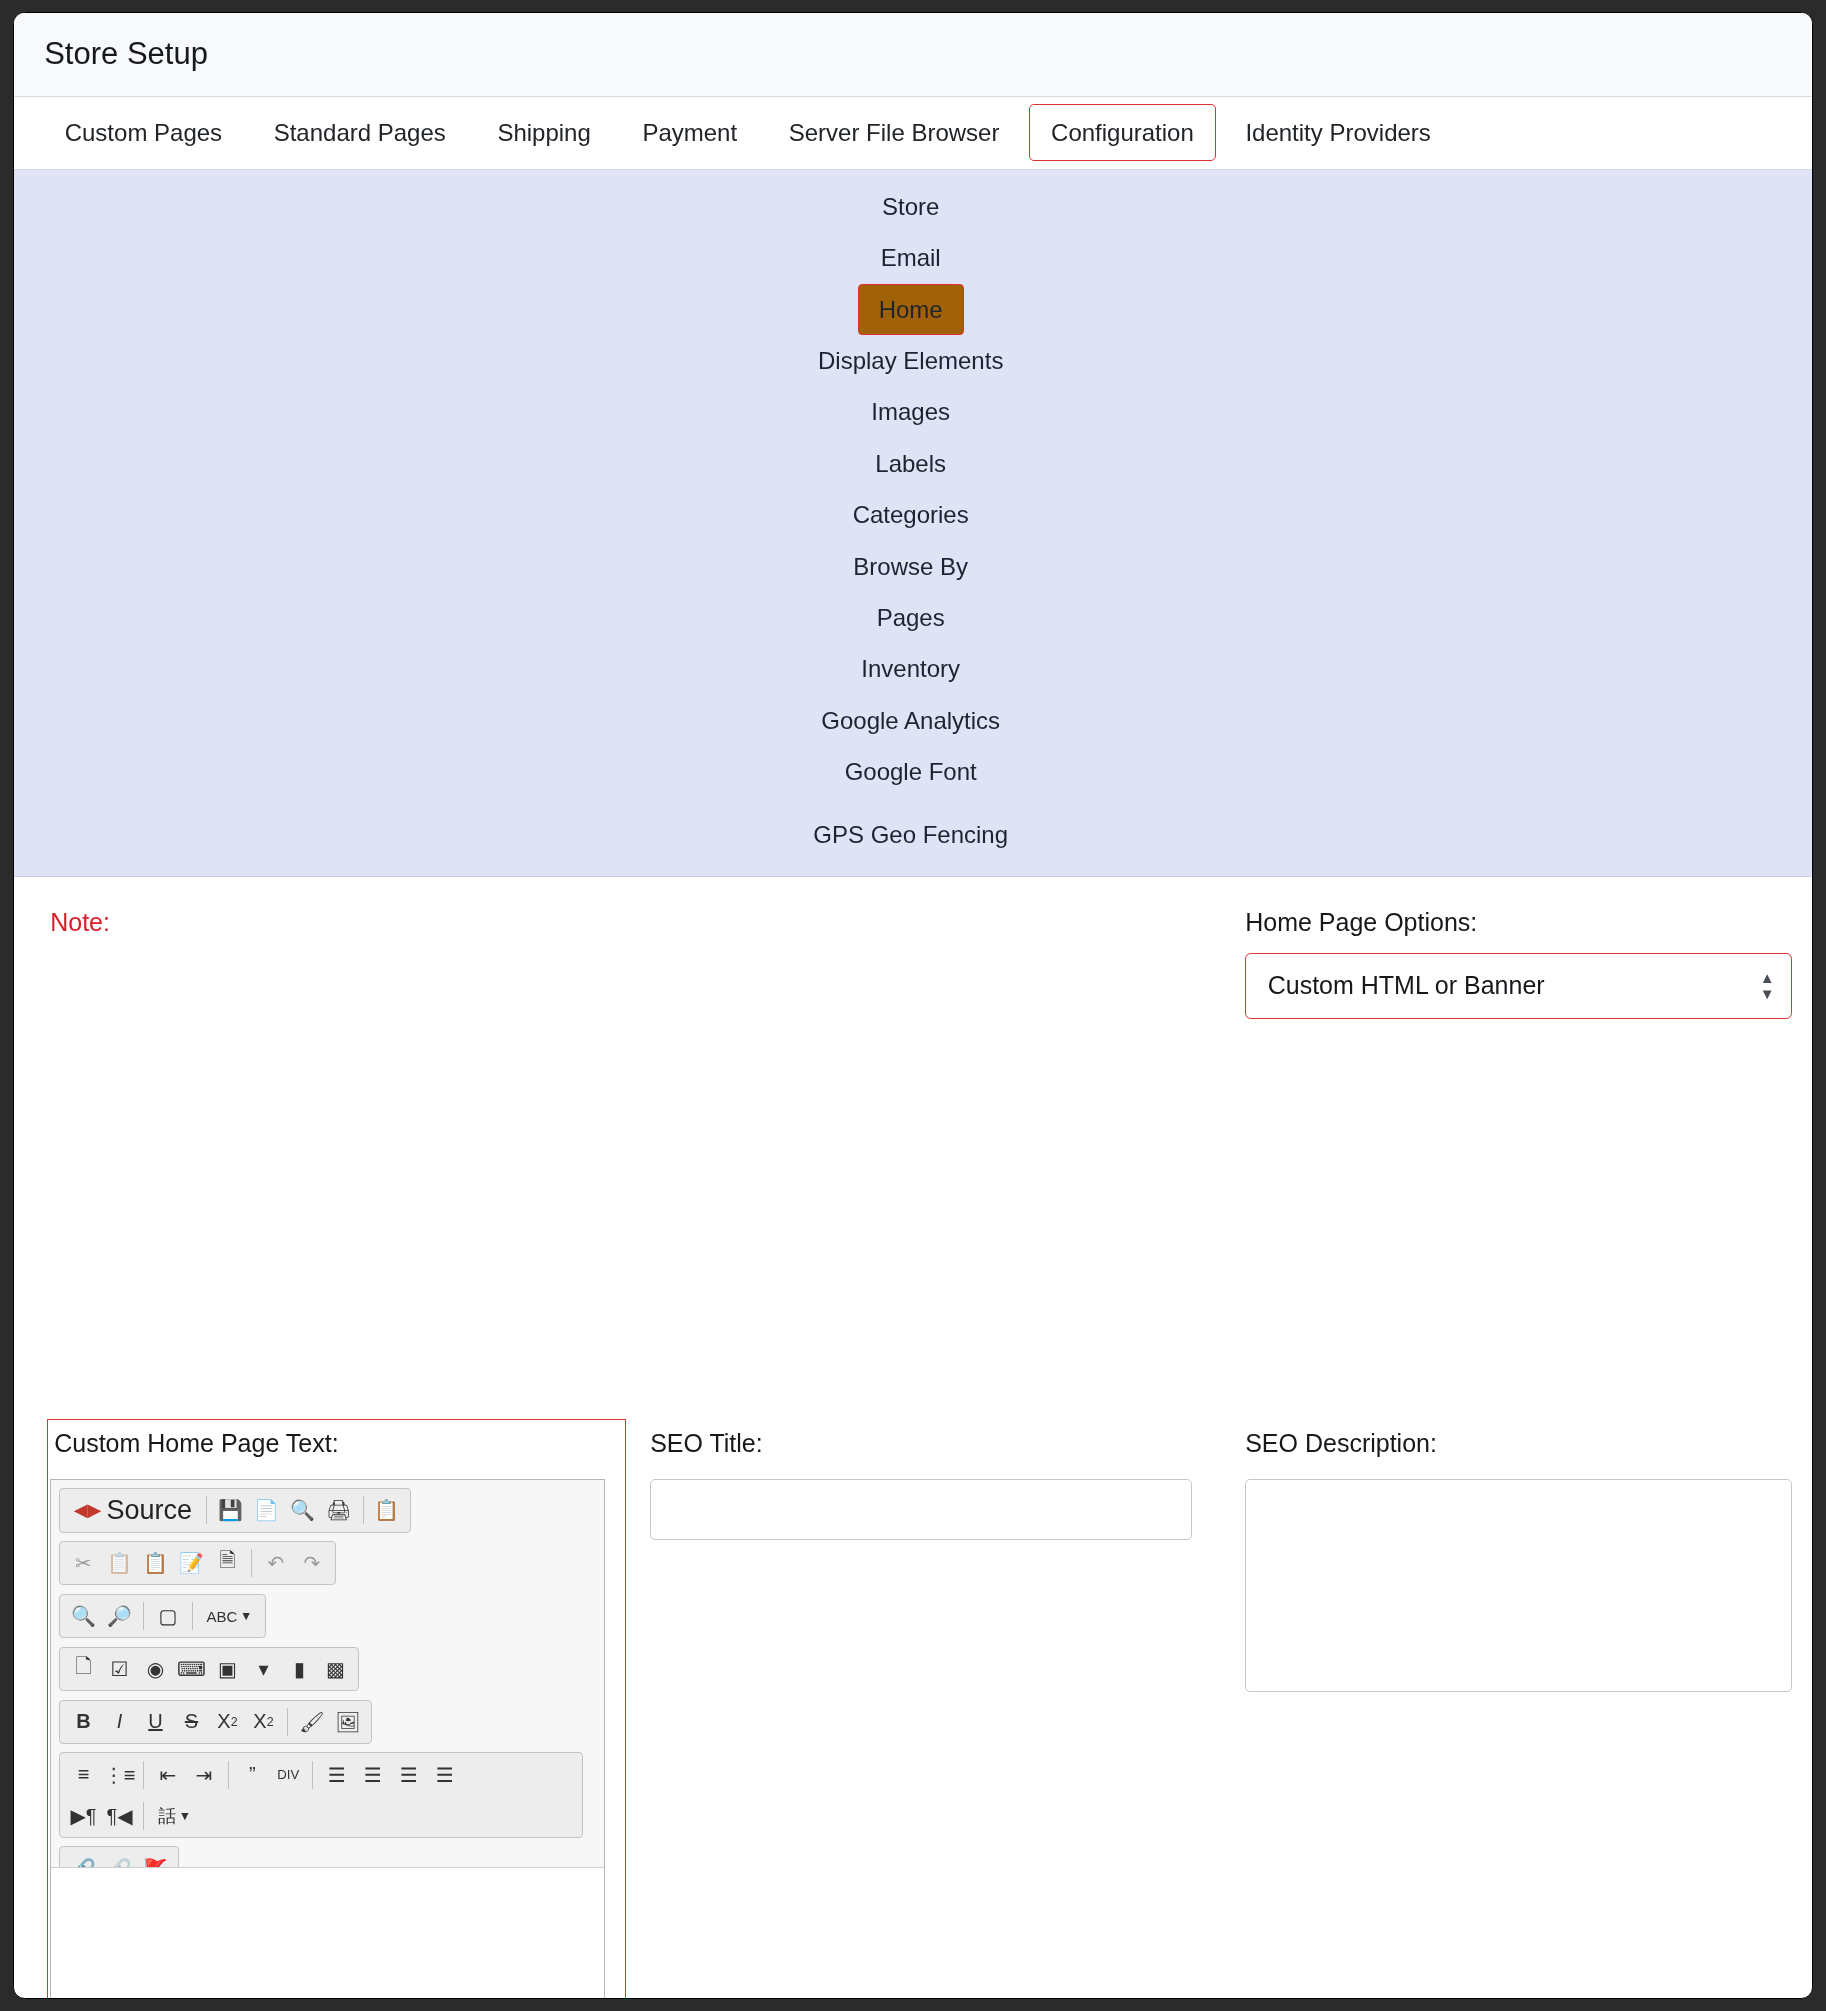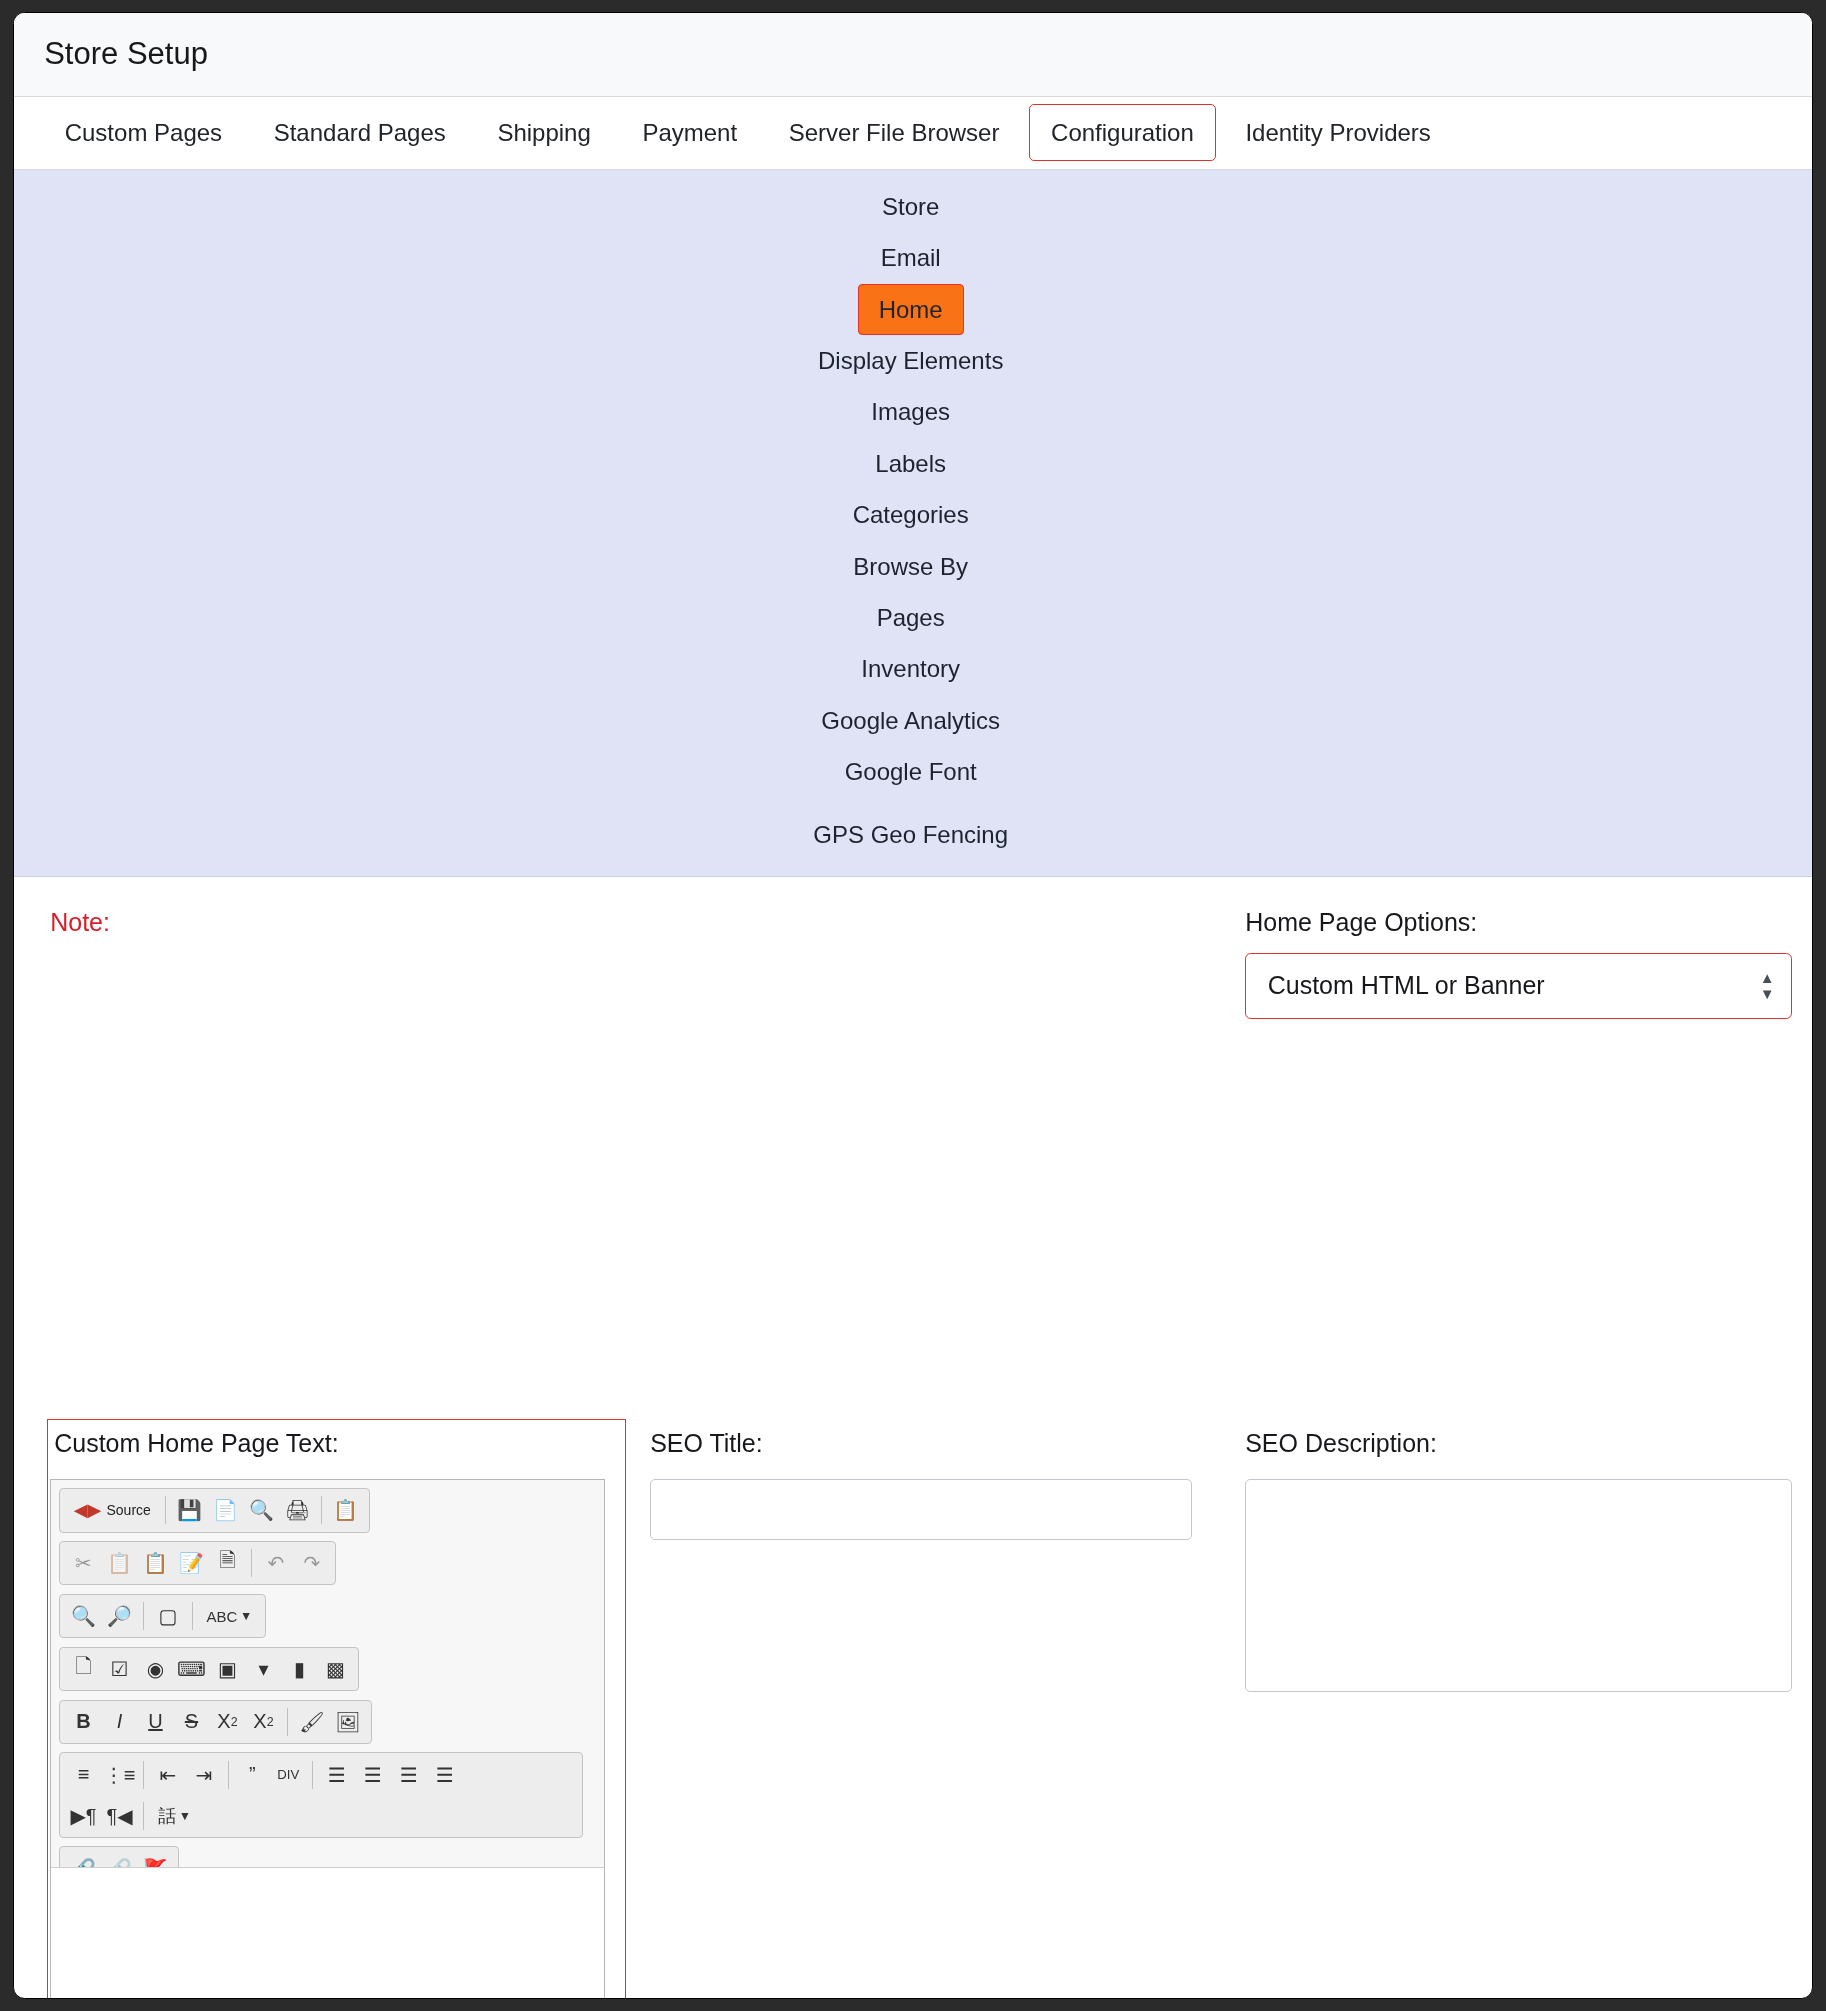--- a/index.html
+++ b/index.html
@@ -85,21 +85,21 @@
     padding: 10.7px 20px;
     margin-right: 5px;
     border-radius: 4.1px;
     white-space: nowrap;
     cursor: pointer;
     border: 1.7px solid transparent;
     box-sizing: border-box;
   }
   .stab.selected {
     border: 1.7px solid #e03131;
-    background: #f97316;
+    background: #a16207;
   }
   
   .content {
     position: relative;
     padding: 0;
   }
   .note-label {
     position: absolute;
     left: 36px;
     top: 31px;
@@ -214,21 +214,21 @@
     color: #333;
     position: relative;
   }
   .tbtn.wide { width: auto; padding: 0 8.3px; }
   .tsep {
     width: 0.8px;
     height: 28px;
     background: #c0c0c0;
     margin: 0 5.8px;
   }
-  .src-label { font-size: 14px; color: #222; margin-left: 5px; }
+  .src-label { font-size: 27px; color: #222; margin-left: 5px; }
   .caret { font-size: 12.4px; margin-left: 2.5px; color: #333; }
   .ic-dis { opacity: 0.45; }
 
   .combo {
     display: inline-flex;
     align-items: center;
     justify-content: space-between;
     background: linear-gradient(#fdfdfd, #e6e6e6);
     border: 0.8px solid #b0b0b0;
     border-radius: 4.1px;

